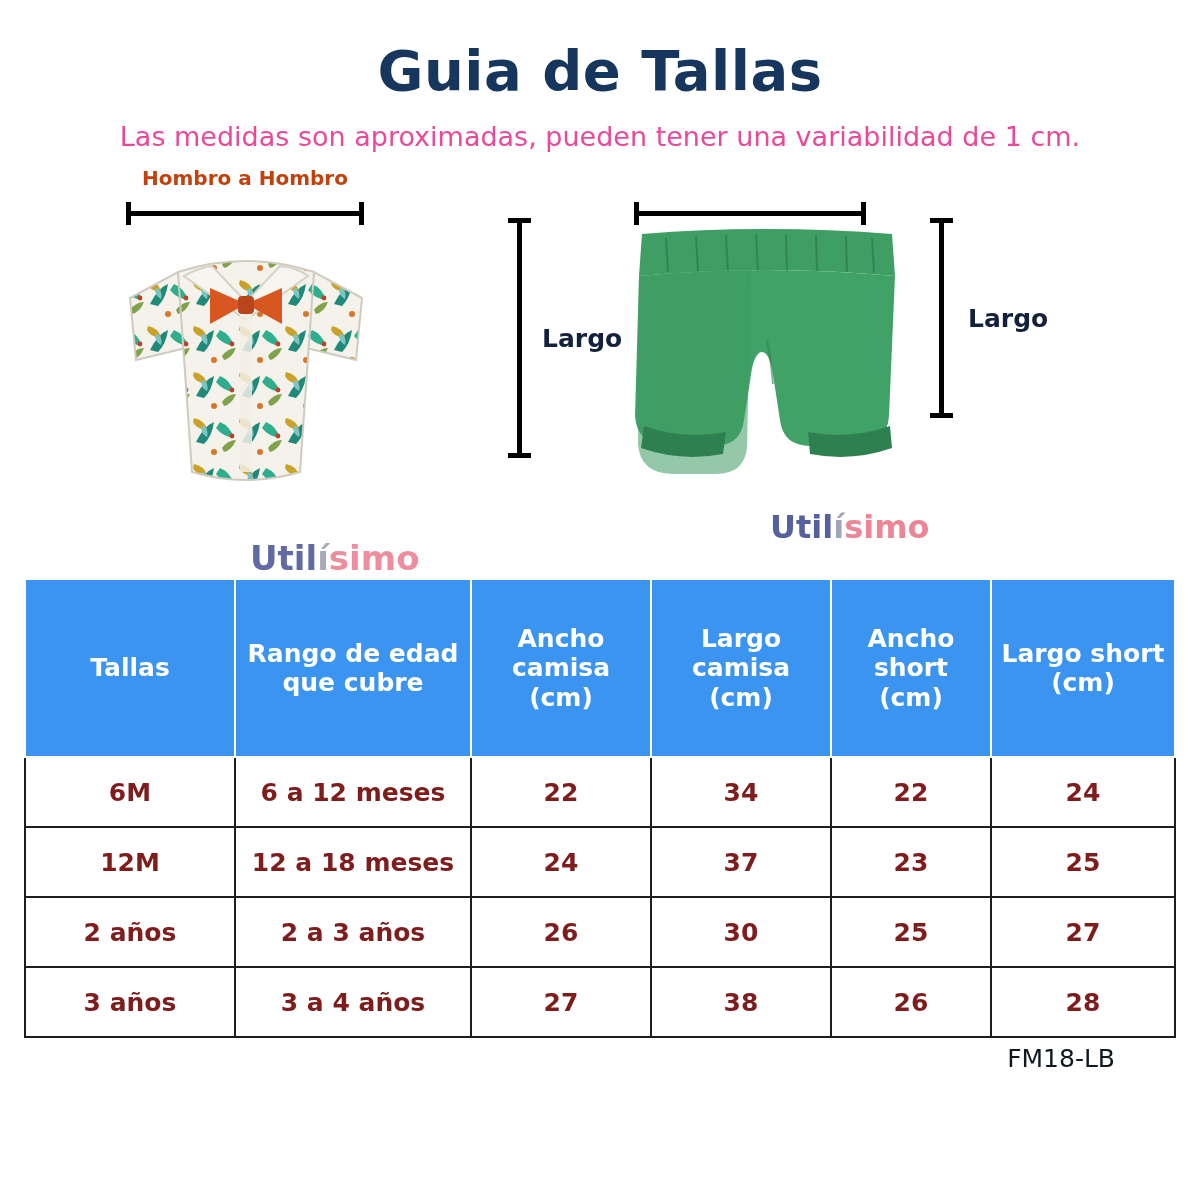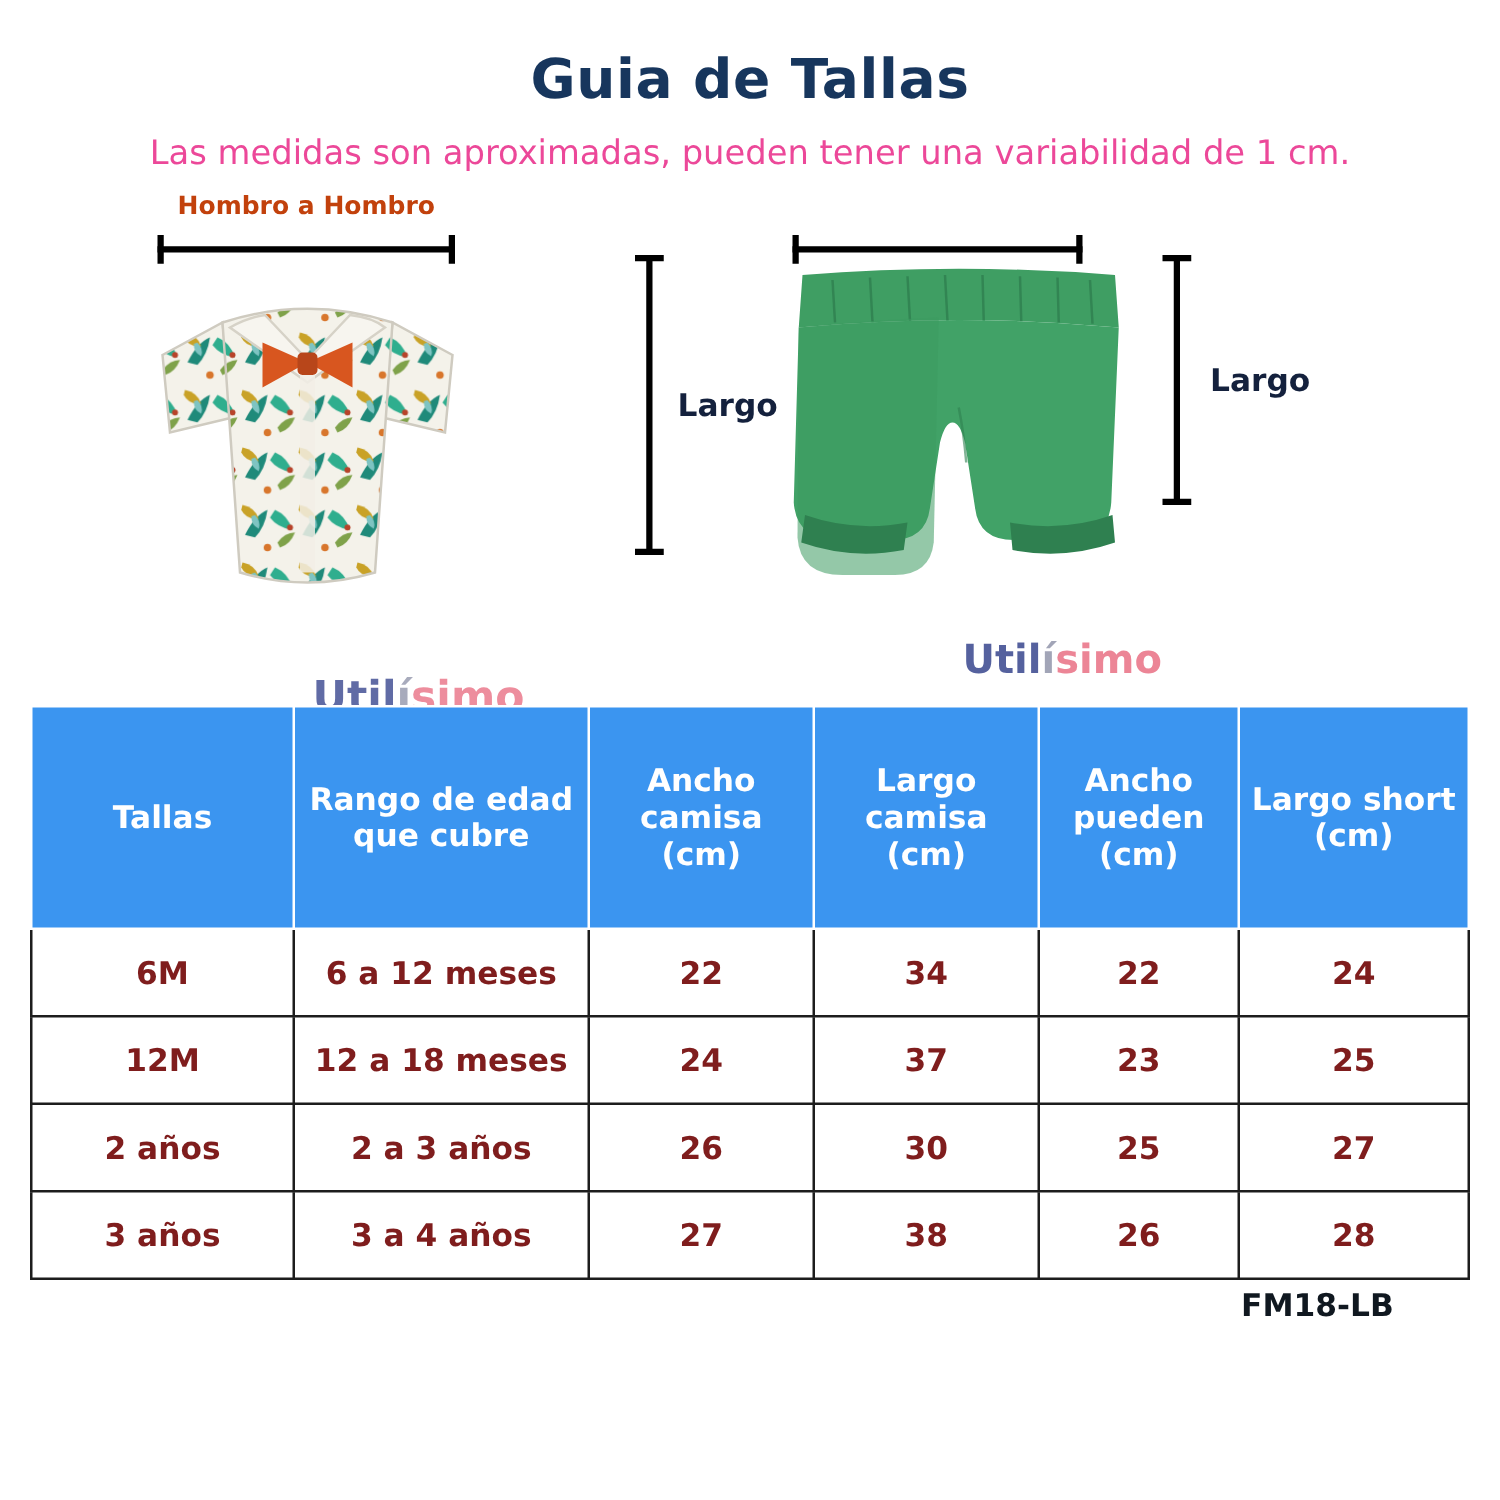--- a/index.html
+++ b/index.html
@@ -17,21 +17,21 @@
   }
 
   .page {
     position: relative;
     width: 1200px;
     height: 1200px;
   }
 
   .title {
     text-align: center;
-    font-size: 44px;
+    font-size: 56px;
     font-weight: bold;
     color: #17365d;
     letter-spacing: 0.5px;
     margin-top: 38px;
   }
 
   .subtitle {
     text-align: center;
     font-size: 27px;
     color: #ec4899;
@@ -182,21 +182,21 @@
     text-align: center;
     height: 60px;
     padding: 4px;
     background: transparent;
   }
   .code {
     width: 1150px;
     margin: 6px auto 0;
     text-align: right;
     font-size: 25px;
-    font-weight: bold;
+    font-weight: normal;
     color: #101820;
     padding-right: 60px;
     box-sizing: border-box;
   }
   .table-wrap { position: relative; margin-top: 12px; }
 </style>
 </head>
 <body>
 
 <div class="page">
@@ -314,21 +314,21 @@
         <col style="width:180px">
         <col style="width:160px">
         <col style="width:184px">
       </colgroup>
       <thead>
         <tr>
           <th>Tallas</th>
           <th>Rango de edad que cubre</th>
           <th>Ancho camisa (cm)</th>
           <th>Largo camisa (cm)</th>
-          <th>Ancho pueden (cm)</th>
+          <th>Ancho short (cm)</th>
           <th>Largo short (cm)</th>
         </tr>
       </thead>
       <tbody>
         <tr>
           <td>6M</td>
           <td>6 a 12 meses</td>
           <td>22</td>
           <td>34</td>
           <td>22</td>

